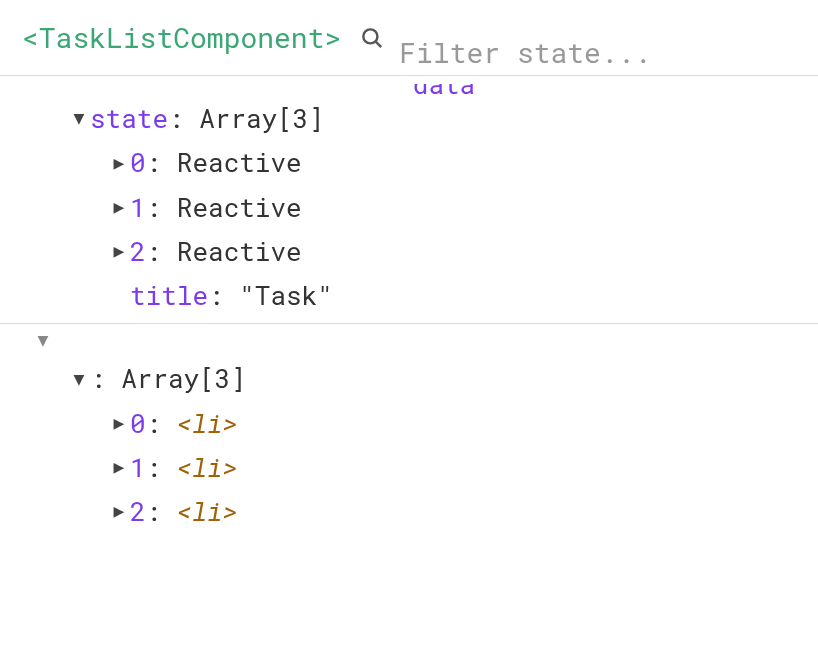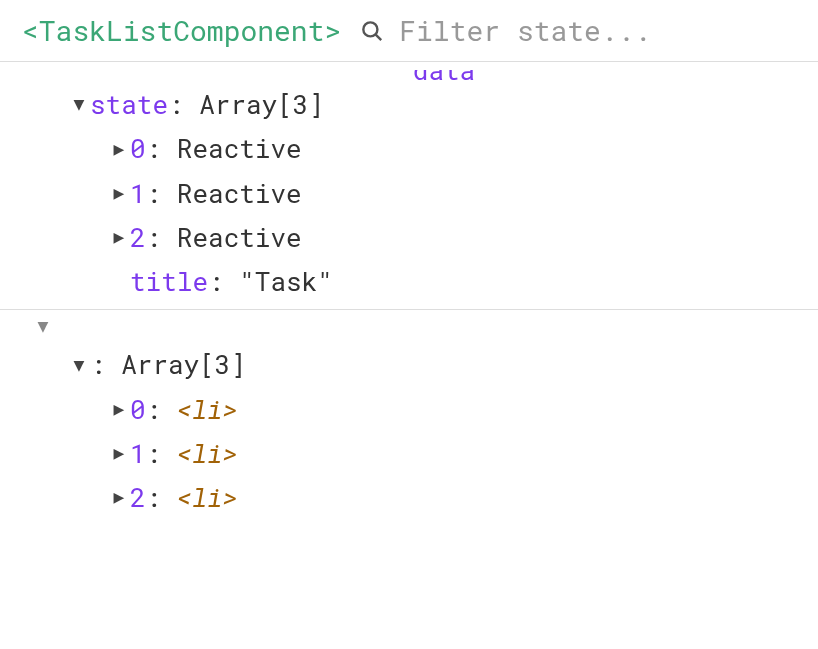--- a/index.html
+++ b/index.html
@@ -13,21 +13,21 @@
       overflow: hidden;
     }
     .panel {
       height: 100%;
       display: flex;
       flex-direction: column;
     }
     .header {
       display: flex;
       align-items: center;
-      padding: 12px 22px;
+      padding: 4px 22px;
       border-bottom: 1px solid #ddd;
       gap: 18px;
     }
     .component-tag {
       color: #3ba776;
       font-family: 'Roboto Mono', monospace;
       font-size: 28px;
     }
     .search-wrap {
       display: flex;
@@ -41,20 +41,21 @@
       color: #555;
       flex-shrink: 0;
     }
     .search-input {
       border: none;
       outline: none;
       font-size: 28px;
       color: #0369a1;
       width: 100%;
       font-family: inherit;
+      margin-top: 30px;
     }
     .search-input::placeholder { color: #999; }
     .tree {
       flex: 1;
       overflow: auto;
       padding-top: 8px;
       text-align: center;
     }
     .row {
       display: flex;

